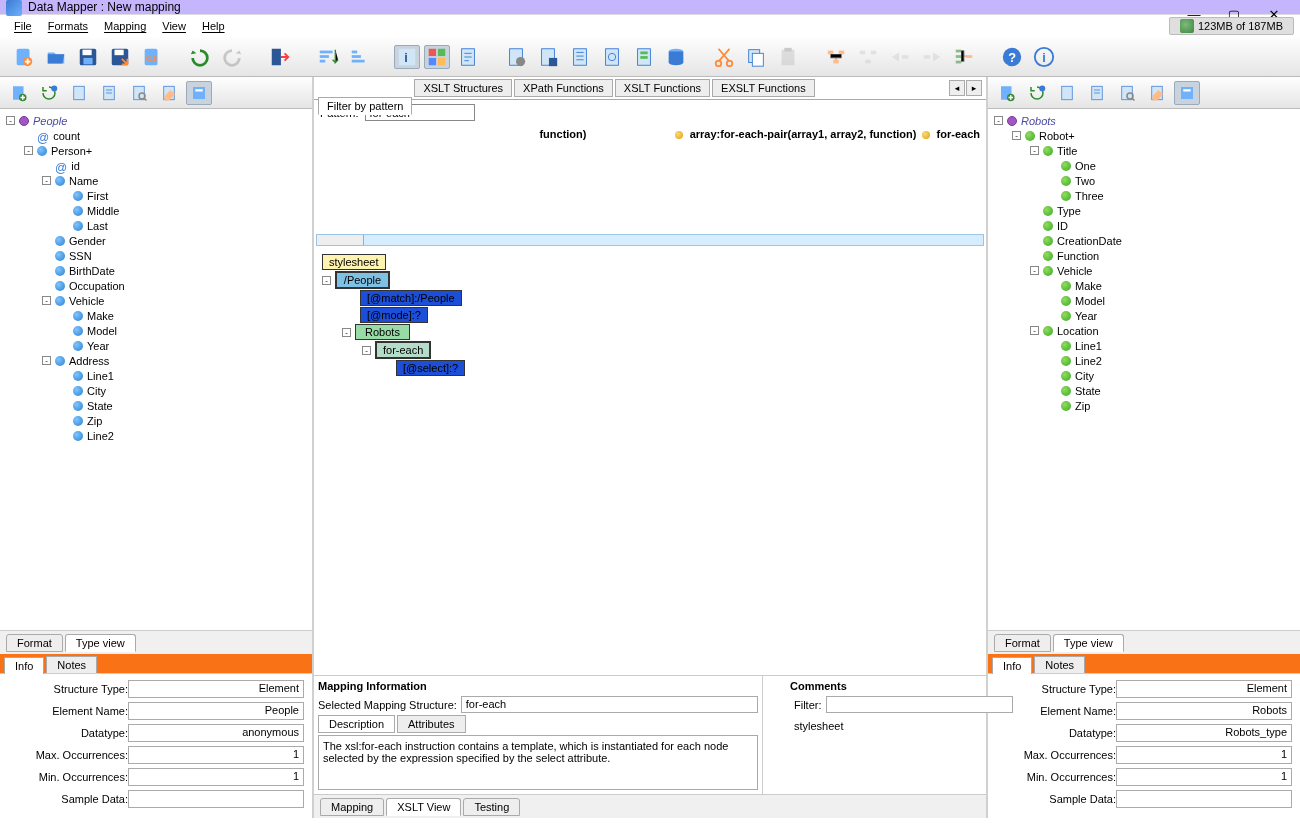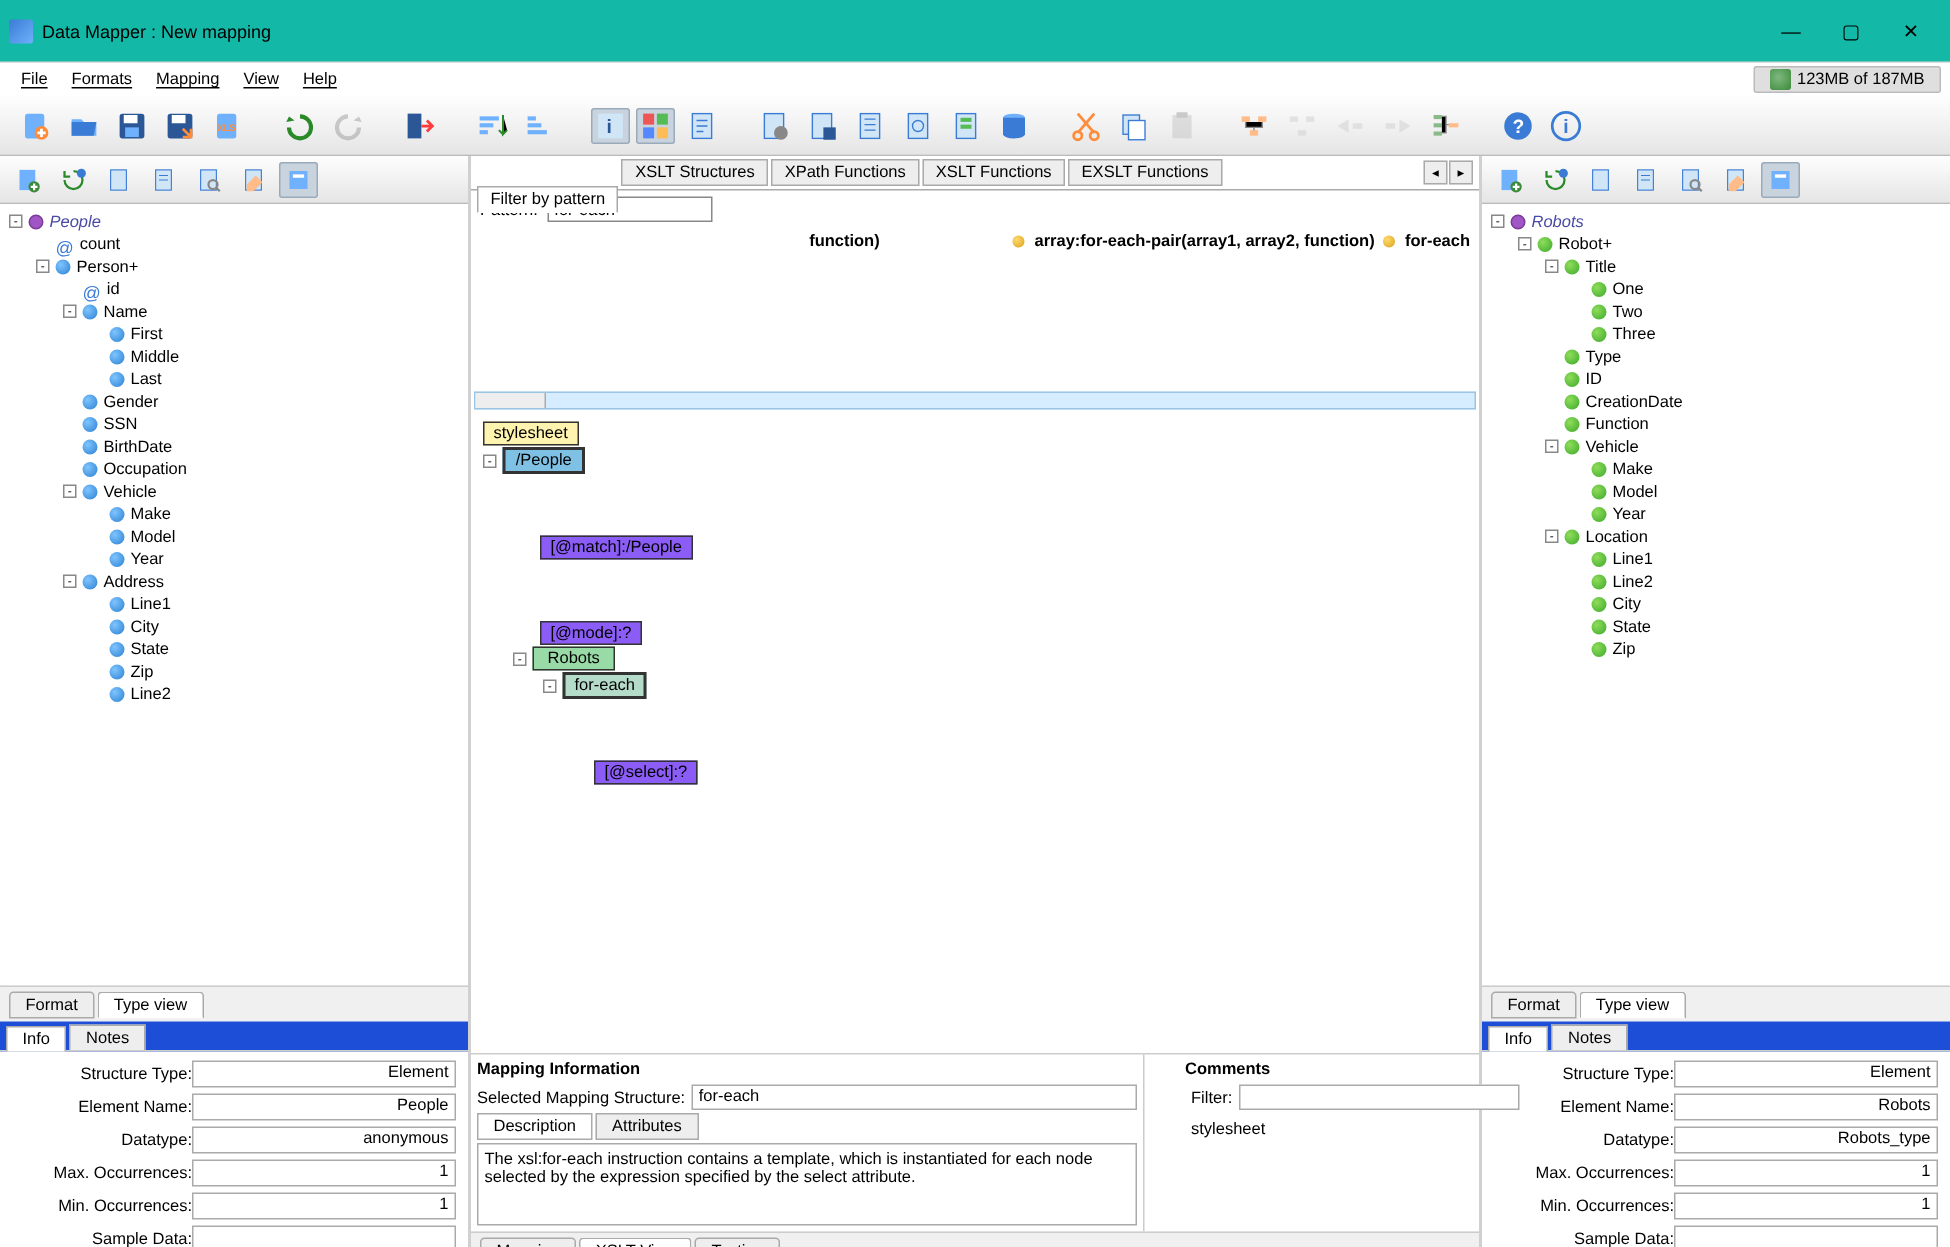--- a/index.html
+++ b/index.html
@@ -1,17 +1,17 @@
 <!DOCTYPE html>
 <html><head>
 <meta charset="utf-8">
 <style>
 * { box-sizing: border-box; margin: 0; padding: 0; }
 body { font-family: Arial, sans-serif; font-size: 11px; color: #000; background: #fff; overflow: hidden; }
-.titlebar { height: 42px; display: flex; align-items: center; padding: 0 6px; background: #14b8a6; border-bottom: 1px solid #ddd; }
+.titlebar { height: 15px; display: flex; padding: 0 6px; background: #c4b5fd; border-bottom: 1px solid #ddd; }
 .titlebar-icon { width: 16px; height: 16px; background: linear-gradient(135deg, #3a7bd5, #6fb1fc); border-radius: 2px; margin-right: 6px; }
 .titlebar-text { font-size: 12px; flex: 1; }
 .win-controls { display: flex; gap: 0; }
 .win-btn { width: 40px; height: 28px; display: flex; align-items: center; justify-content: center; font-size: 13px; cursor: pointer; }
 .menubar { height: 22px; display: flex; align-items: center; padding: 0 6px; background: #fff; }
 .menubar-item { padding: 2px 8px; cursor: pointer; text-decoration: underline; text-underline-offset: 2px; text-decoration-thickness: 1px; }
 .mem-indicator { margin-left: auto; background: #dfdfdf; border: 1px solid #bbb; border-radius: 2px; padding: 1px 10px; font-size: 11px; display: flex; align-items: center; gap: 4px; }
 .mem-icon { width: 14px; height: 14px; background: radial-gradient(circle at 40% 40%, #7fb87f, #3a8a3a); border-radius: 2px; }
 .toolbar { height: 40px; background: linear-gradient(to bottom, #fefefe, #e5e5e5); border-bottom: 1px solid #bbb; display: flex; align-items: center; padding: 0 10px; gap: 4px; }
 .tb-btn { width: 28px; height: 28px; display: flex; align-items: center; justify-content: center; border-radius: 3px; cursor: pointer; }
@@ -29,42 +29,42 @@
 .tree-tog { width: 9px; height: 9px; border: 1px solid #888; display: inline-flex; align-items: center; justify-content: center; font-size: 8px; line-height: 1; margin-right: 2px; cursor: pointer; background: #fff; }
 .tree-icon { width: 10px; height: 10px; border-radius: 50%; margin: 0 4px 0 2px; display: inline-block; }
 .ic-root { background: #a056c4; border: 1px solid #7a3b97; }
 .ic-attr { color: #3a7bd5; font-size: 12px; width: auto; border-radius: 0; background: none; }
 .ic-el-blue { background: radial-gradient(circle at 35% 35%, #7fc5ff, #2b7fd1); }
 .ic-el-green { background: radial-gradient(circle at 35% 35%, #8fdd5a, #3ca82b); }
 .root-label { font-style: italic; color: #4a4aa5; }
 .bottom-tabs { display: flex; align-items: flex-end; padding: 2px 6px; background: #f0f0f0; border-top: 1px solid #ccc; height: 24px; }
 .btab { padding: 2px 10px; border: 1px solid #aaa; background: #eee; border-radius: 3px 3px 0 0; margin-right: 2px; cursor: pointer; font-size: 11px; }
 .btab.active { background: #fff; border-bottom: 1px solid #fff; }
-.info-tabs { display: flex; padding: 2px 4px 0; border-bottom: 1px solid #ccc; background: #1d4ed8; }
+.info-tabs { display: flex; padding: 2px 4px 0; border-bottom: 1px solid #ccc; background: #f97316; }
 .itab { padding: 2px 10px; border: 1px solid #aaa; border-bottom: none; background: #eee; margin-right: 2px; cursor: pointer; font-size: 11px; }
 .itab.active { background: #fff; position: relative; top: 1px; }
 .info-body { padding: 6px 8px; font-size: 11px; }
 .info-row { display: flex; align-items: center; margin-bottom: 4px; text-align: right; }
 .info-lbl { width: 120px; }
 .info-val { border: 1px solid #aaa; padding: 1px 4px; flex: 1; background: #fff; height: 18px; }
 .center-tabs { display: flex; align-items: center; padding: 2px 4px; border-bottom: 1px solid #aaa; background: #fff; position: relative; }
 .ctab { padding: 2px 8px; border: 1px solid #aaa; background: #eee; margin-right: 2px; cursor: pointer; font-size: 11px; }
 .ctab.active { background: #fff; border-bottom: 1px solid #fff; position: relative; top: 18px; }
 .ctab-nav { display: flex; margin-left: auto; }
 .ctab-arrow { width: 16px; height: 16px; border: 1px solid #aaa; background: #eee; display: flex; align-items: center; justify-content: center; font-size: 9px; cursor: pointer; margin-left: 1px; }
 .pattern-row { display: flex; align-items: center; padding: 4px 6px; gap: 6px; }
 .pattern-input { border: 1px solid #888; padding: 1px 4px; width: 110px; height: 17px; font-size: 11px; }
 .hints { padding: 2px 6px 6px; font-size: 11px; line-height: 1.4; text-align: right; }
 .hint-bullet { display: inline-block; width: 8px; height: 8px; background: radial-gradient(circle at 35% 35%, #ffd96f, #d9a217); border-radius: 50%; margin: 0 4px 0 2px; vertical-align: middle; }
 .hscroll { height: 12px; background: #d6ecff; border: 1px solid #9cc5e4; position: relative; margin: 2px; }
 .hscroll-thumb { position: absolute; left: 0; top: 0; height: 100%; width: 7%; background: #eee; border-right: 1px solid #aaa; }
 .map-canvas { flex: 1; overflow: auto; padding: 6px 4px; }
 .map-node { border: 1px solid #333; padding: 1px 6px; font-size: 11px; display: inline-block; margin-bottom: 1px; min-width: 55px; text-align: center; cursor: pointer; }
 .mn-yellow { background: #fff3b0; }
-.mn-blue { background: #8b5cf6; margin-top: 40px; }
+.mn-blue { background: #1d4ed8; }
 .mn-bluebold { background: #7fc1e4; border-width: 2px; }
 .mn-green { background: #99dba7; }
 .mn-teal { background: #b5dbc9; }
 .map-row { display: flex; align-items: center; }
 .map-tog { width: 9px; height: 9px; border: 1px solid #888; background: #fff; display: inline-flex; align-items: center; justify-content: center; font-size: 8px; margin-right: 4px; cursor: pointer; }
 .center-bottom { display: flex; border-top: 1px solid #ccc; gap: 23px; }
 .mi-panel { flex: 1; border-right: 1px solid #ccc; padding: 4px; }
 .mi-title { font-weight: bold; margin-bottom: 4px; }
 .mi-row { display: flex; align-items: center; margin-bottom: 2px; gap: 4px; }
 .mi-val { border: 1px solid #aaa; padding: 1px 4px; flex: 1; height: 17px; }

